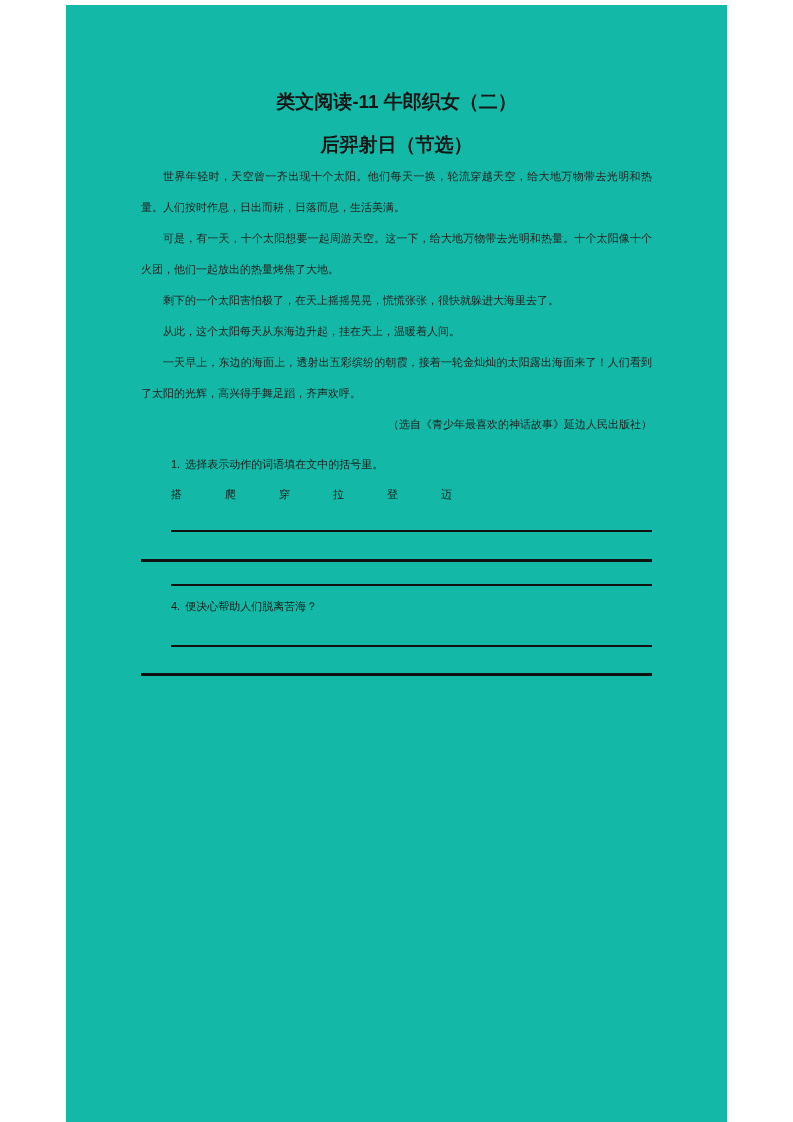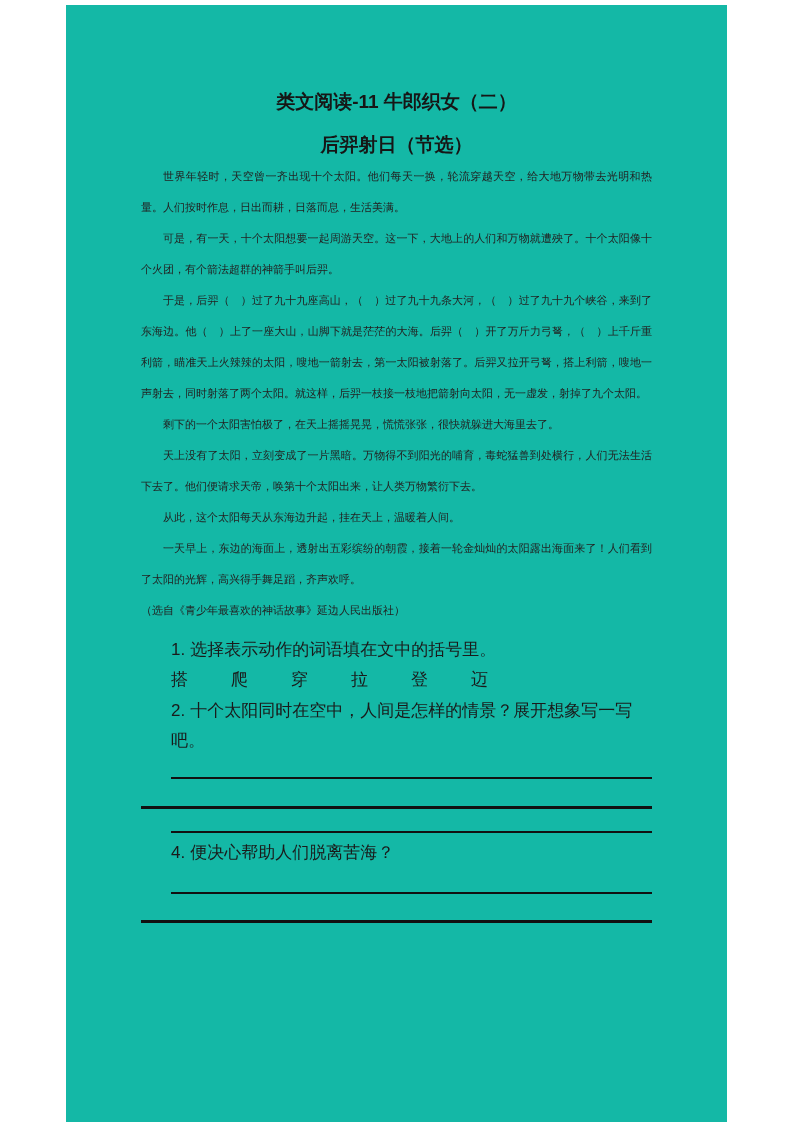--- a/index.html
+++ b/index.html
@@ -43,26 +43,26 @@
     line-height: 31px;
     text-align: justify;
     color: #222222;
   }
   .passage p {
     margin: 0;
     text-indent: 2em;
   }
   .passage p.source {
     text-indent: 0;
-    text-align: left;
+    text-align: right;
   }
   .questions {
     margin-left: 30px;
     font-family: "Liberation Sans", sans-serif;
-    font-size: 17px;
+    font-size: 11px;
     line-height: 30px;
     color: #1a1a1a;
   }
   .question {
     margin: 0;
   }
   .question .q-num {
     margin-right: 5px;
   }
   .word-bank {
@@ -91,47 +91,42 @@
 </head>
 <body>
 
 <div class="page">
 
   <h1 class="title">类文阅读-11 牛郎织女（二）</h1>
   <h2 class="subtitle">后羿射日（节选）</h2>
 
   <div class="passage">
     <p>世界年轻时，天空曾一齐出现十个太阳。他们每天一换，轮流穿越天空，给大地万物带去光明和热量。人们按时作息，日出而耕，日落而息，生活美满。</p>
-    <p>可是，有一天，十个太阳想要一起周游天空。这一下，大地上的人们和万物就遭殃了。十个太阳像十个火团，有个箭法超群的神箭手叫后羿。</p>
-    <p>于是，后羿（　）过了九十九座高山，（　）过了九十九条大河，（　）过了九十九个峡谷，来到了东海边。他（　）上了一座大山，山脚下就是茫茫的大海。后羿（　）开了万斤力弓弩，（　）上千斤重利箭，瞄准天上火辣辣的太阳，嗖地一箭射去，第一太阳被射落了。后羿又拉开弓弩，搭上利箭，嗖地一声射去，同时射落了两个太阳。就这样，后羿一枝接一枝地把箭射向太阳，无一虚发，射掉了九个太阳。</p>
+    <p>可是，有一天，十个太阳想要一起周游天空。这一下，给大地万物带去光明和热量。十个太阳像十个火团，他们一起放出的热量烤焦了大地。</p>
     <p>剩下的一个太阳害怕极了，在天上摇摇晃晃，慌慌张张，很快就躲进大海里去了。</p>
-    <p>天上没有了太阳，立刻变成了一片黑暗。万物得不到阳光的哺育，毒蛇猛兽到处横行，人们无法生活下去了。他们便请求天帝，唤第十个太阳出来，让人类万物繁衍下去。</p>
     <p>从此，这个太阳每天从东海边升起，挂在天上，温暖着人间。</p>
     <p>一天早上，东边的海面上，透射出五彩缤纷的朝霞，接着一轮金灿灿的太阳露出海面来了！人们看到了太阳的光辉，高兴得手舞足蹈，齐声欢呼。</p>
     <p class="source">（选自《青少年最喜欢的神话故事》延边人民出版社）</p>
   </div>
 
   <div class="questions">
 
     <p class="question q-1">
       <span class="q-num">1.</span><span>选择表示动作的词语填在文中的括号里。</span>
     </p>
 
     <div class="word-bank">
       <span>搭</span>
       <span>爬</span>
       <span>穿</span>
       <span>拉</span>
       <span>登</span>
       <span>迈</span>
     </div>
 
-    <p class="question q-2">
-      <span class="q-num">2.</span><span>十个太阳同时在空中，人间是怎样的情景？展开想象写一写吧。</span>
-    </p>
 
     <div class="answer-line al-1"></div>
     <div class="answer-line full al-2"></div>
 
 
     <div class="answer-line al-3"></div>
 
     <p class="question q-4">
       <span class="q-num">4.</span><span>便决心帮助人们脱离苦海？</span>
     </p>

